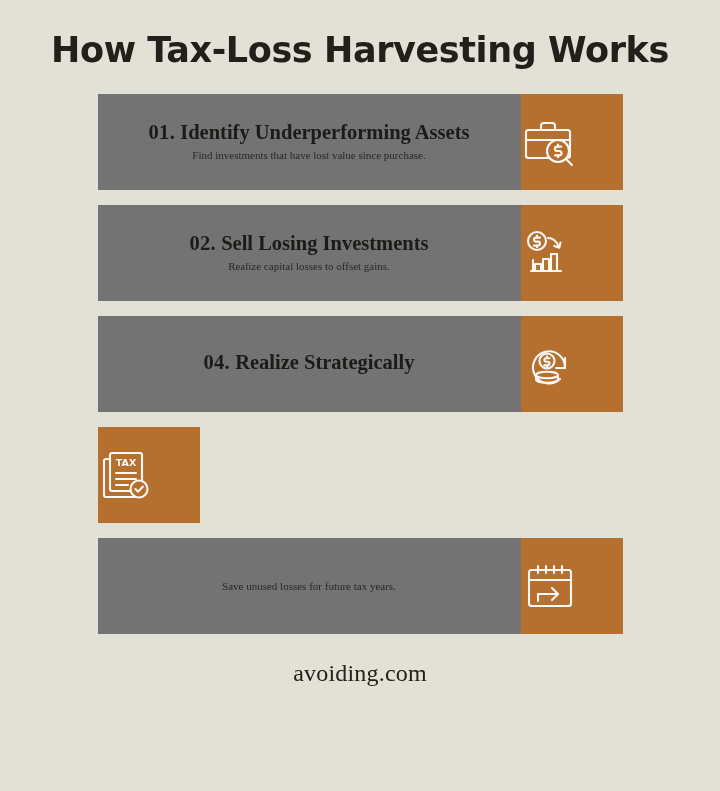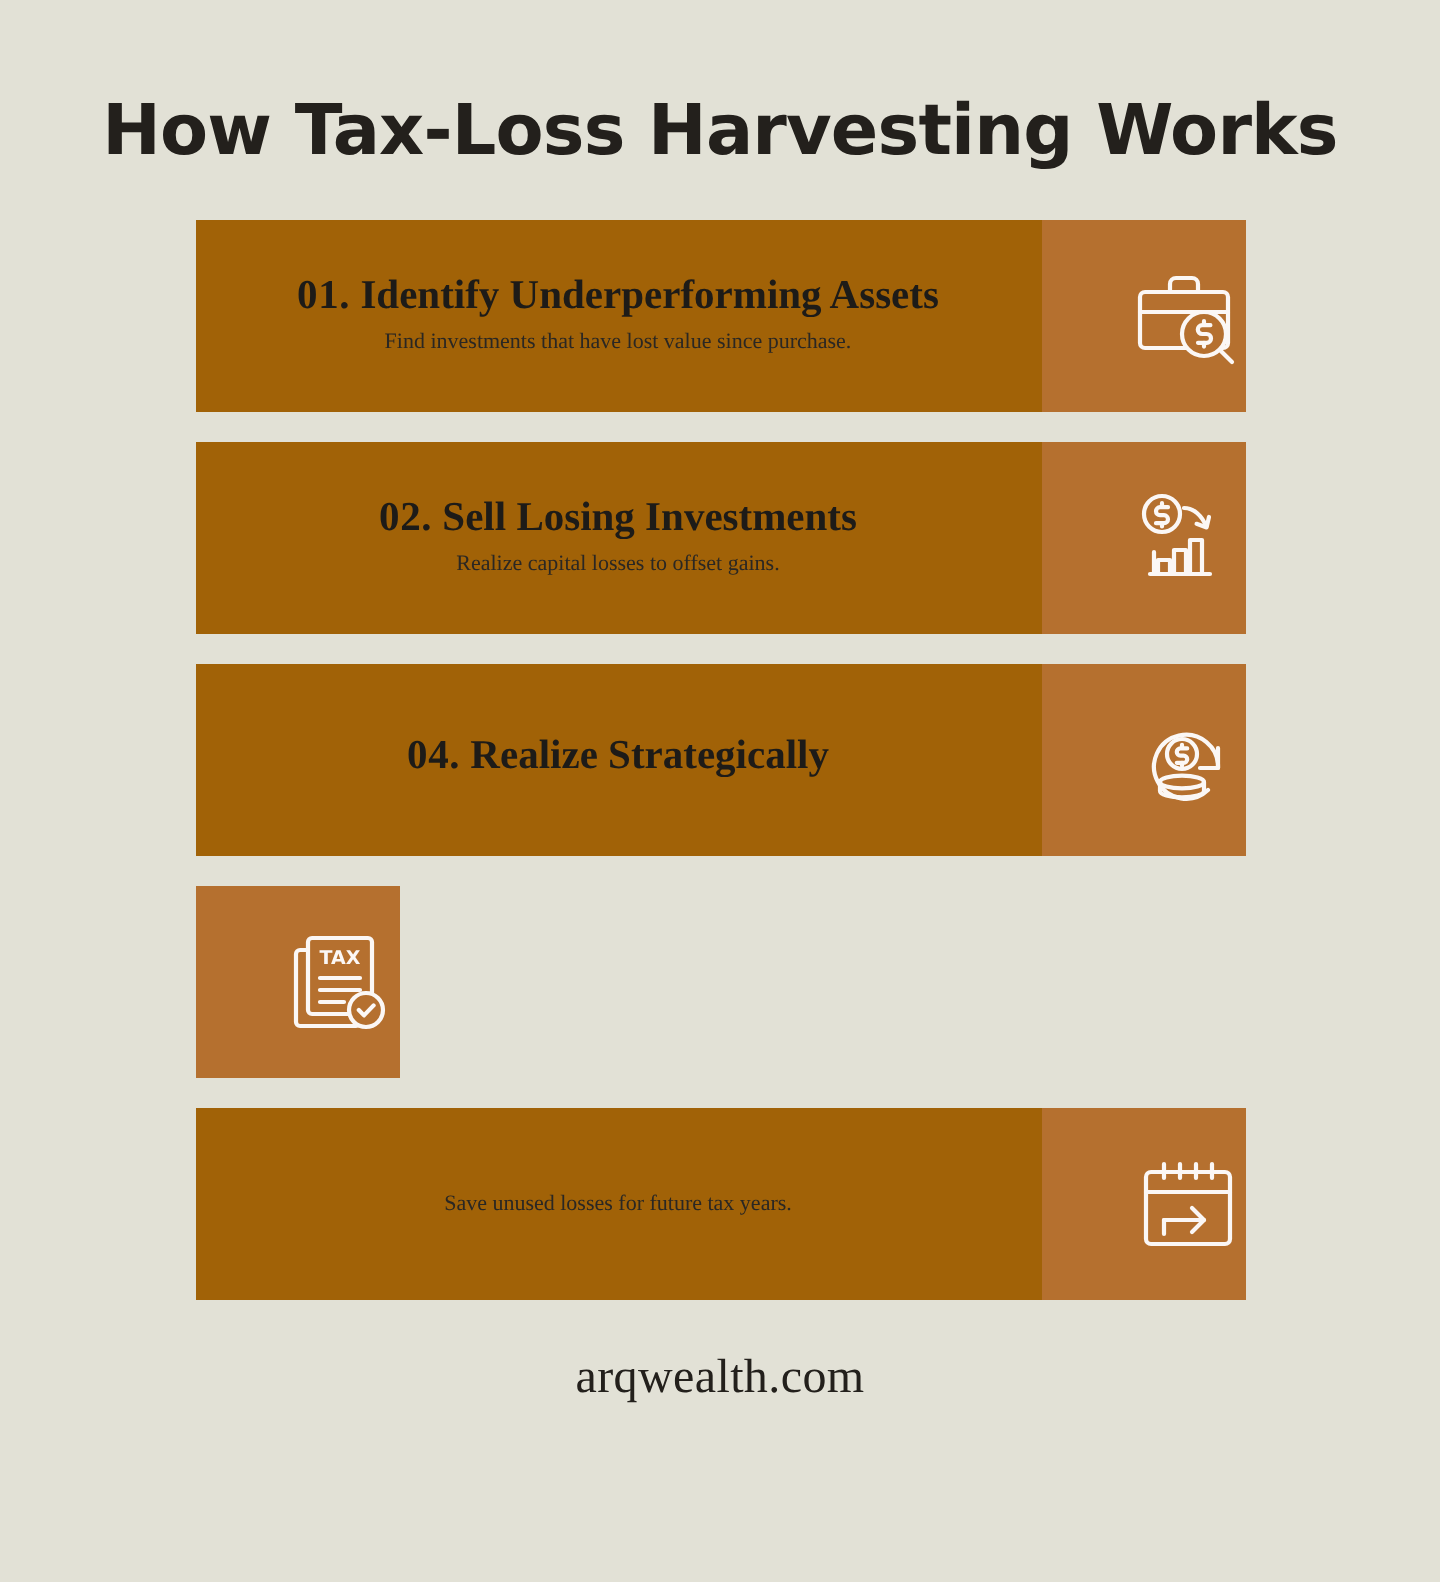--- a/index.html
+++ b/index.html
@@ -12,21 +12,21 @@
     font-family: "Liberation Serif", serif;
     overflow: hidden;
   }
   .infographic {
     width: 720px;
     height: 791px;
     background: #e2e1d6;
     display: flex;
     flex-direction: column;
     align-items: center;
-    padding-top: 46px;
+    padding-top: 30px;
   }
   .title {
     font-family: "DejaVu Sans", sans-serif;
     font-weight: bold;
     font-size: 35px;
     color: #23201c;
     letter-spacing: -0.4px;
     margin-bottom: 24px;
     text-align: center;
   }
@@ -36,21 +36,21 @@
     flex-direction: column;
     gap: 15px;
   }
   .step {
     display: flex;
     align-items: stretch;
     height: 96px;
   }
   .step-text {
     flex: 1;
-    background: #a16207;
+    background: #737373;
     display: flex;
     flex-direction: column;
     align-items: center;
     justify-content: center;
     padding: 6px 14px;
   }
   .step-heading {
     font-family: "Liberation Serif", serif;
     font-weight: bold;
     font-size: 20.5px;
@@ -67,21 +67,21 @@
     color: #2a2723;
     text-align: center;
     line-height: 1.33;
     max-width: 370px;
   }
   .step-icon {
     width: 102px;
     background: #b5702f;
     display: flex;
     align-items: center;
-    justify-content: flex-end;
+    justify-content: flex-start;
   }
   .step-icon svg { display: block; }
   .footer {
     margin-top: 26px;
     font-family: "Liberation Serif", serif;
     font-size: 24px;
     color: #23201c;
     letter-spacing: 0.2px;
   }
 </style>
@@ -183,15 +183,15 @@
           <path d="M17 6v7M25 6v7M33 6v7M41 6v7"></path>
           <path d="M17 34h20"></path>
           <path d="M31 28l6 6-6 6"></path>
           <path d="M17 34v7"></path>
         </svg>
       </div>
     </div>
 
   </div>
 
-  <div class="footer">arqwealth.com</div>
+  <div class="footer">avoiding.com</div>
 
 </div>
 
 </body></html>

